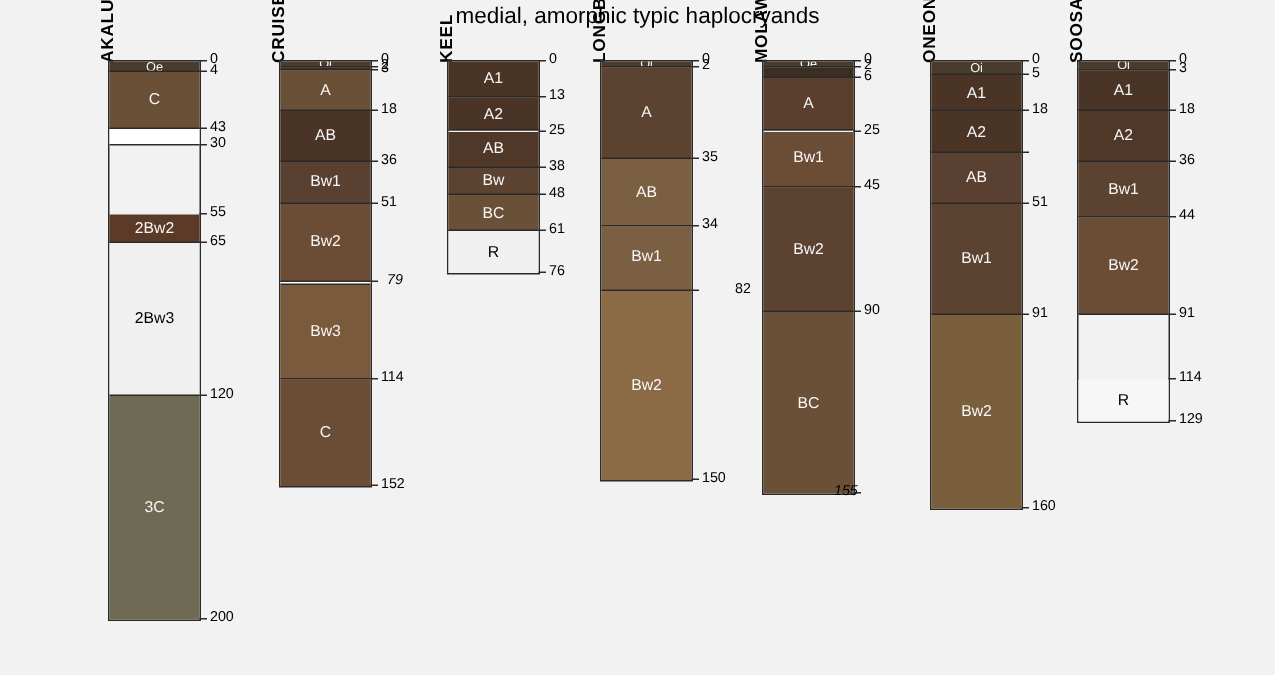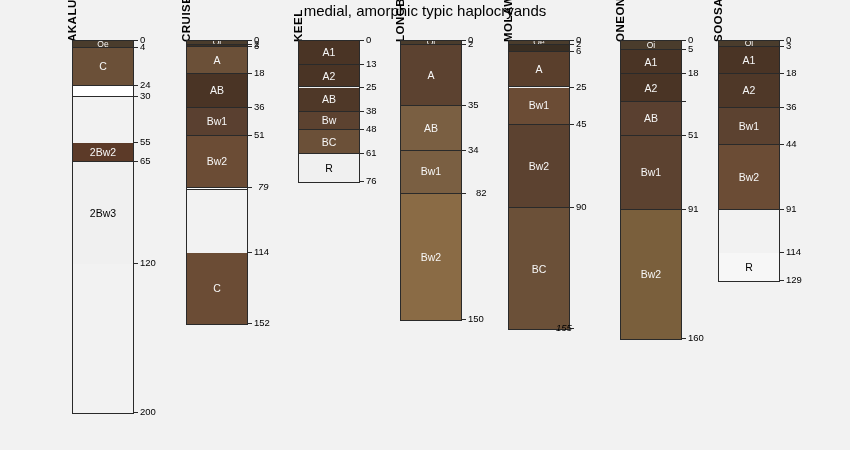--- a/index.html
+++ b/index.html
@@ -83,27 +83,30 @@
         <div class="horizon" style="top: 7.44px; height: 37.2px; width: 60px; background: rgb(107, 80, 56);">
           <span class="hz-label light">C</span>
         </div>
         <div class="horizon" style="top: 44.64px; height: 11.16px; width: 60px; background: rgb(255, 255, 255);"></div>
         <div class="horizon" style="top: 102.3px; height: 18.6px; width: 60px; background: rgb(92, 58, 40);">
           <span class="hz-label light">2Bw2</span>
         </div>
         <div class="horizon" style="top: 120.9px; height: 102.3px; width: 60px; background: rgb(240, 240, 240);">
           <span class="hz-label">2Bw3</span>
         </div>
+        <div class="horizon" style="top: 223.2px; height: 148.8px; width: 60px; background: rgb(111, 106, 84); border-bottom: none;">
+          <span class="hz-label light">3C</span>
+        </div>
       </div>
       <div class="depth-tick" style="left: 133px; top: 40px; width: 5px;"></div>
       <div class="depth-text" style="left: 140px; top: 35px;">0</div>
       <div class="depth-tick" style="left: 133px; top: 47.44px; width: 5px;"></div>
       <div class="depth-text" style="left: 140px; top: 42.44px;">4</div>
       <div class="depth-tick" style="left: 133px; top: 84.64px; width: 5px;"></div>
-      <div class="depth-text" style="left: 140px; top: 79.64px;">24</div>
+      <div class="depth-text" style="left: 140px; top: 79.64px;">43</div>
       <div class="depth-tick" style="left: 133px; top: 95.8px; width: 5px;"></div>
       <div class="depth-text" style="left: 140px; top: 90.8px;">30</div>
       <div class="depth-tick" style="left: 133px; top: 142.3px; width: 5px;"></div>
       <div class="depth-text" style="left: 140px; top: 137.3px;">55</div>
       <div class="depth-tick" style="left: 133px; top: 160.9px; width: 5px;"></div>
       <div class="depth-text" style="left: 140px; top: 155.9px;">65</div>
       <div class="depth-tick" style="left: 133px; top: 263.2px; width: 5px;"></div>
       <div class="depth-text" style="left: 140px; top: 258.2px;">120</div>
       <div class="depth-tick" style="left: 133px; top: 412px; width: 5px;"></div>
       <div class="depth-text" style="left: 140px; top: 407px;">200</div>
@@ -121,20 +124,23 @@
         <div class="horizon" style="top: 33.48px; height: 33.48px; width: 60px; background: rgb(74, 52, 37);">
           <span class="hz-label light">AB</span>
         </div>
         <div class="horizon" style="top: 66.96px; height: 27.9px; width: 60px; background: rgb(90, 64, 48);">
           <span class="hz-label light">Bw1</span>
         </div>
         <div class="horizon" style="top: 94.86px; height: 52.08px; width: 60px; background: rgb(107, 76, 53);">
           <span class="hz-label light">Bw2</span>
         </div>
         <div class="horizon" style="top: 146.94px; height: 1.86px; width: 60px; background: rgb(255, 255, 255);"></div>
+        <div class="horizon" style="top: 148.8px; height: 63.24px; width: 60px; background: rgb(122, 90, 60);">
+          <span class="hz-label light">Bw3</span>
+        </div>
         <div class="horizon" style="top: 212.04px; height: 70.68px; width: 60px; background: rgb(107, 76, 53); border-bottom: none;">
           <span class="hz-label light">C</span>
         </div>
       </div>
       <div class="depth-tick" style="left: 247px; top: 40px; width: 5px;"></div>
       <div class="depth-text" style="left: 254px; top: 35px;">0</div>
       <div class="depth-tick" style="left: 247px; top: 43.72px; width: 5px;"></div>
       <div class="depth-text" style="left: 254px; top: 38.72px;">2</div>
       <div class="depth-tick" style="left: 247px; top: 45.58px; width: 5px;"></div>
       <div class="depth-text" style="left: 254px; top: 40.58px;">3</div>
@@ -209,21 +215,21 @@
       </div>
       <div class="depth-tick" style="left: 461px; top: 40px; width: 5px;"></div>
       <div class="depth-text" style="left: 468px; top: 35px;">0</div>
       <div class="depth-tick" style="left: 461px; top: 43.72px; width: 5px;"></div>
       <div class="depth-text" style="left: 468px; top: 38.72px;">2</div>
       <div class="depth-tick" style="left: 461px; top: 105.1px; width: 5px;"></div>
       <div class="depth-text" style="left: 468px; top: 100.1px;">35</div>
       <div class="depth-tick" style="left: 461px; top: 149.74px; width: 5px;"></div>
       <div class="depth-text" style="left: 468px; top: 144.74px;">34</div>
       <div class="depth-tick" style="left: 461px; top: 192.52px; width: 5px;"></div>
-      <div class="depth-text" style="left: 476px; top: 187.52px; text-align: right;">82</div>
+      <div class="depth-text" style="left: 490px; top: 187.52px; text-align: right;">82</div>
       <div class="depth-tick" style="left: 461px; top: 319px; width: 5px;"></div>
       <div class="depth-text" style="left: 468px; top: 314px;">150</div>
     </div>
     <div class="profile" style="left: 0px;">
       <div class="soil-name" style="left: 502px; top: 42px;">MOLAWA</div>
       <div class="column" style="left: 508px; top: 40px; width: 60px; height: 288.3px;">
         <div class="horizon" style="top: 0px; height: 3.72px; width: 60px; background: rgb(74, 60, 44);">
           <span class="hz-label light" style="font-size: 8.5px;">Oe</span>
         </div>
         <div class="horizon" style="top: 3.72px; height: 7.44px; width: 60px; background: rgb(58, 46, 34);"></div>

